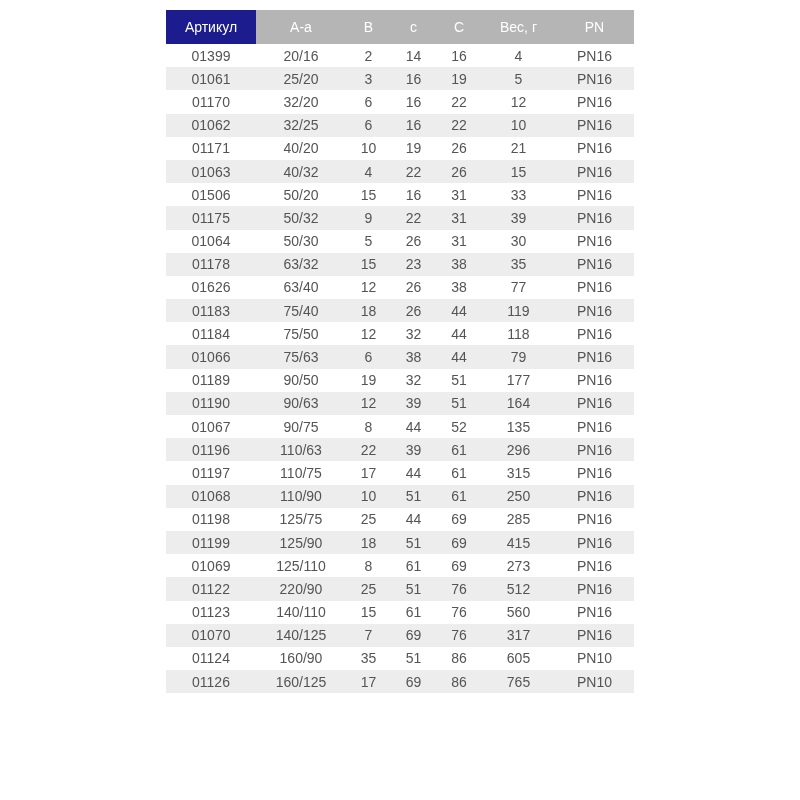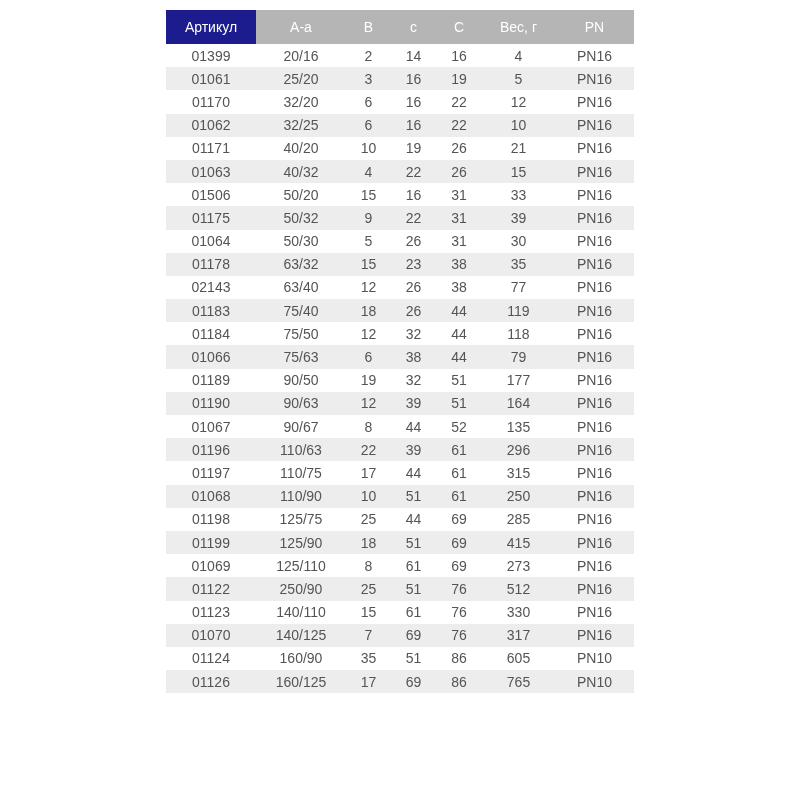--- a/index.html
+++ b/index.html
@@ -166,21 +166,21 @@
         <tr>
           <td>01178</td>
           <td>63/32</td>
           <td>15</td>
           <td>23</td>
           <td>38</td>
           <td>35</td>
           <td>PN16</td>
         </tr>
         <tr>
-          <td>02143</td>
+          <td>01626</td>
           <td>63/40</td>
           <td>12</td>
           <td>26</td>
           <td>38</td>
           <td>77</td>
           <td>PN16</td>
         </tr>
         <tr>
           <td>01183</td>
           <td>75/40</td>
@@ -221,21 +221,21 @@
           <td>01190</td>
           <td>90/63</td>
           <td>12</td>
           <td>39</td>
           <td>51</td>
           <td>164</td>
           <td>PN16</td>
         </tr>
         <tr>
           <td>01067</td>
-          <td>90/67</td>
+          <td>90/75</td>
           <td>8</td>
           <td>44</td>
           <td>52</td>
           <td>135</td>
           <td>PN16</td>
         </tr>
         <tr>
           <td>01196</td>
           <td>110/63</td>
           <td>22</td>
@@ -284,34 +284,34 @@
           <td>01069</td>
           <td>125/110</td>
           <td>8</td>
           <td>61</td>
           <td>69</td>
           <td>273</td>
           <td>PN16</td>
         </tr>
         <tr>
           <td>01122</td>
-          <td>250/90</td>
+          <td>220/90</td>
           <td>25</td>
           <td>51</td>
           <td>76</td>
           <td>512</td>
           <td>PN16</td>
         </tr>
         <tr>
           <td>01123</td>
           <td>140/110</td>
           <td>15</td>
           <td>61</td>
           <td>76</td>
-          <td>330</td>
+          <td>560</td>
           <td>PN16</td>
         </tr>
         <tr>
           <td>01070</td>
           <td>140/125</td>
           <td>7</td>
           <td>69</td>
           <td>76</td>
           <td>317</td>
           <td>PN16</td>

